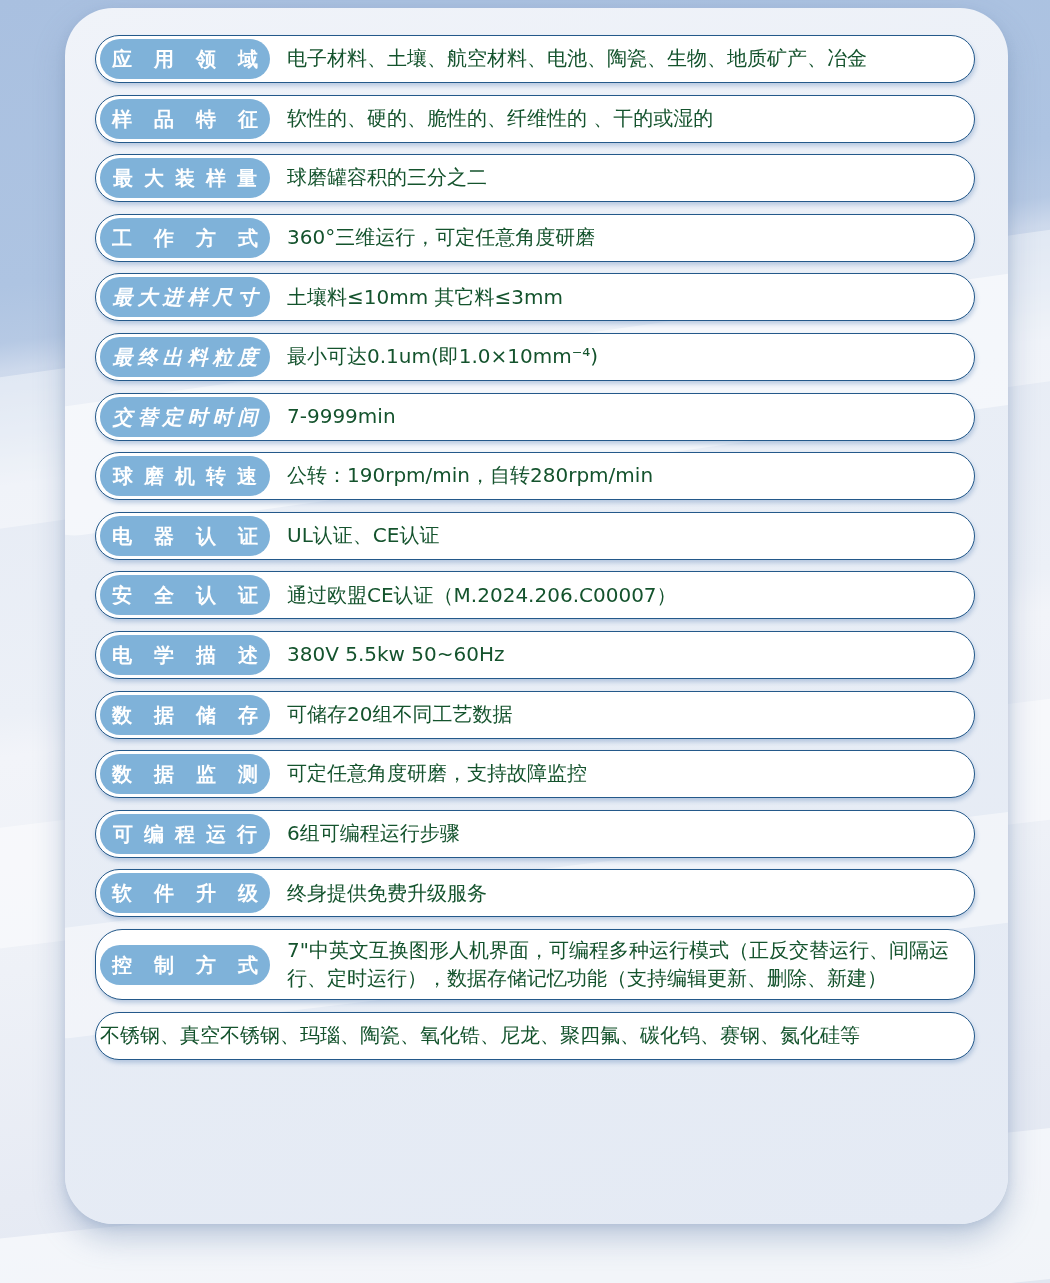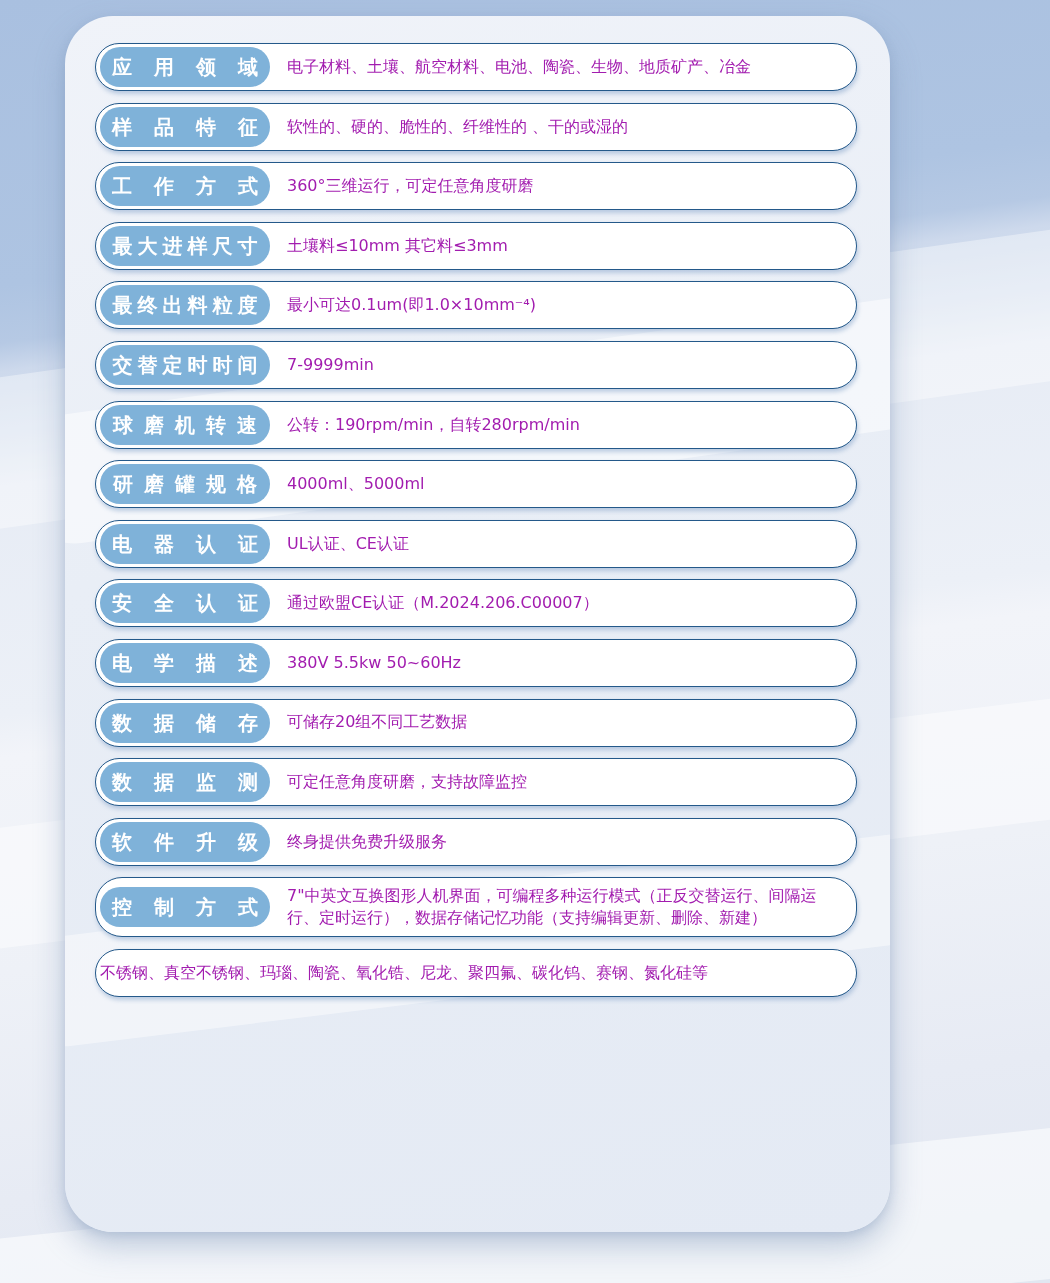--- a/index.html
+++ b/index.html
@@ -11,21 +11,21 @@
       #cdd9ec 26%, #dbe4f1 31%, #e7ecf5 34%,
       #ecf0f7 50%, #f2f4f9 53%, #eef1f7 68%,
       #e7ebf4 84%, #e1e7f1 100%);
   }
   .bg-stripe{position:absolute;pointer-events:none;}
   .stripe-a{left:-120px;top:300px;width:1350px;height:150px;background:rgba(255,255,255,.38);transform:rotate(-8deg);border-radius:80px;}
   .stripe-b{left:-120px;top:760px;width:1350px;height:120px;background:rgba(255,255,255,.45);transform:rotate(-7deg);border-radius:70px;}
   .stripe-c{left:-140px;top:1180px;width:1400px;height:150px;background:rgba(255,255,255,.55);transform:rotate(-6deg);border-radius:80px;}
 
   .card{
-    position:absolute;left:65px;top:16px;width:825px;height:1216px;
+    position:absolute;left:65px;top:8px;width:943px;height:1216px;
     border-radius:48px;overflow:hidden;box-sizing:border-box;
     background:linear-gradient(165deg,#f0f3f9 0%,#e9eef6 40%,#e4eaf4 100%);
     box-shadow:0 14px 30px rgba(125,148,185,.45), 0 3px 8px rgba(125,148,185,.25);
   }
   .card-stripe{position:absolute;pointer-events:none;}
   .card-stripe.one{left:-60px;top:330px;width:1100px;height:130px;background:rgba(255,255,255,.5);transform:rotate(-8deg);border-radius:70px;}
   .card-stripe.two{left:-60px;top:860px;width:1100px;height:110px;background:rgba(255,255,255,.45);transform:rotate(-7deg);border-radius:60px;}
 
   .rows{
     position:relative;z-index:2;
@@ -43,23 +43,23 @@
   .pill{
     flex:0 0 170px;align-self:center;height:40px;border-radius:21px;
     background:#7fb2d9;display:flex;align-items:center;box-sizing:border-box;
   }
   .pill-text{
     flex:1;text-align:center;color:#ffffff;font-weight:bold;
     font-size:20px;line-height:1;white-space:nowrap;
   }
   .pill-text[data-len="4"]{letter-spacing:22px;margin-right:-22px;}
   .pill-text[data-len="5"]{letter-spacing:11px;margin-right:-11px;}
-  .pill-text[data-len="6"]{letter-spacing:5px;margin-right:-5px;}
+  .pill-text[data-len="6"]{letter-spacing:5px;margin-right:-5px;font-style:italic;}
   .value{
-    flex:1;font-size:16px;line-height:1.38;color:#a21caf;
+    flex:1;font-size:20px;line-height:1.38;color:#14532d;
     padding:4px 0;
   }
 </style>
 </head>
 <body>
 
 <div class="bg-stripe stripe-a"></div>
 <div class="bg-stripe stripe-b"></div>
 <div class="bg-stripe stripe-c"></div>
 
@@ -74,20 +74,26 @@
     <div class="value">电子材料、土壤、航空材料、电池、陶瓷、生物、地质矿产、冶金</div>
   </div>
 
   <div class="row">
     <div class="pill">
       <span class="pill-text" data-len="4">样品特征</span>
     </div>
     <div class="value">软性的、硬的、脆性的、纤维性的 、干的或湿的</div>
   </div>
 
+  <div class="row">
+    <div class="pill">
+      <span class="pill-text" data-len="5">最大装样量</span>
+    </div>
+    <div class="value">球磨罐容积的三分之二</div>
+  </div>
 
 
   <div class="row">
     <div class="pill">
       <span class="pill-text" data-len="4">工作方式</span>
     </div>
     <div class="value">360°三维运行，可定任意角度研磨</div>
   </div>
 
   <div class="row">
@@ -111,26 +117,20 @@
     <div class="value">7-9999min</div>
   </div>
 
   <div class="row">
     <div class="pill">
       <span class="pill-text" data-len="5">球磨机转速</span>
     </div>
     <div class="value">公转：190rpm/min，自转280rpm/min</div>
   </div>
 
-  <div class="row">
-    <div class="pill">
-      <span class="pill-text" data-len="5">研磨罐规格</span>
-    </div>
-    <div class="value">4000ml、5000ml</div>
-  </div>
 
   <div class="row">
     <div class="pill">
       <span class="pill-text" data-len="4">电器认证</span>
     </div>
     <div class="value">UL认证、CE认证</div>
   </div>
 
   <div class="row">
     <div class="pill">
@@ -153,20 +153,26 @@
     <div class="value">可储存20组不同工艺数据</div>
   </div>
 
   <div class="row">
     <div class="pill">
       <span class="pill-text" data-len="4">数据监测</span>
     </div>
     <div class="value">可定任意角度研磨，支持故障监控</div>
   </div>
 
+  <div class="row">
+    <div class="pill">
+      <span class="pill-text" data-len="5">可编程运行</span>
+    </div>
+    <div class="value">6组可编程运行步骤</div>
+  </div>
 
   <div class="row">
     <div class="pill">
       <span class="pill-text" data-len="4">软件升级</span>
     </div>
     <div class="value">终身提供免费升级服务</div>
   </div>
 
   <div class="row">
     <div class="pill">

